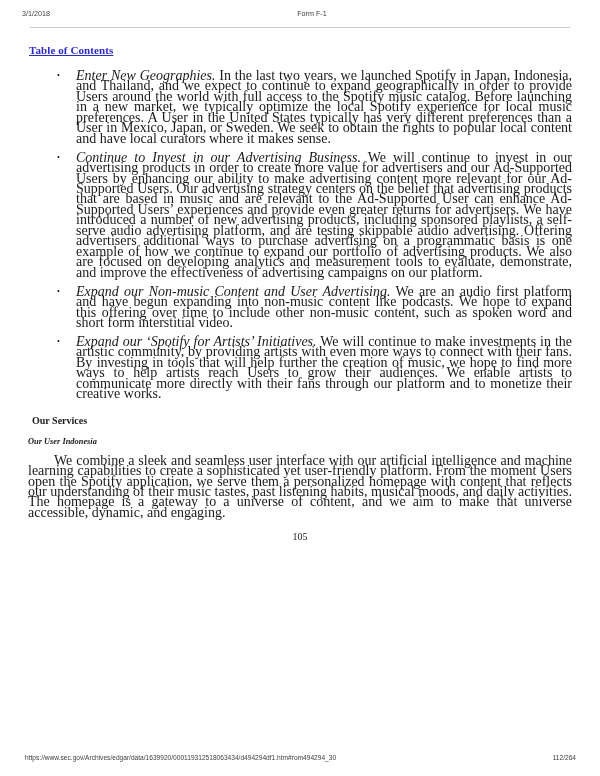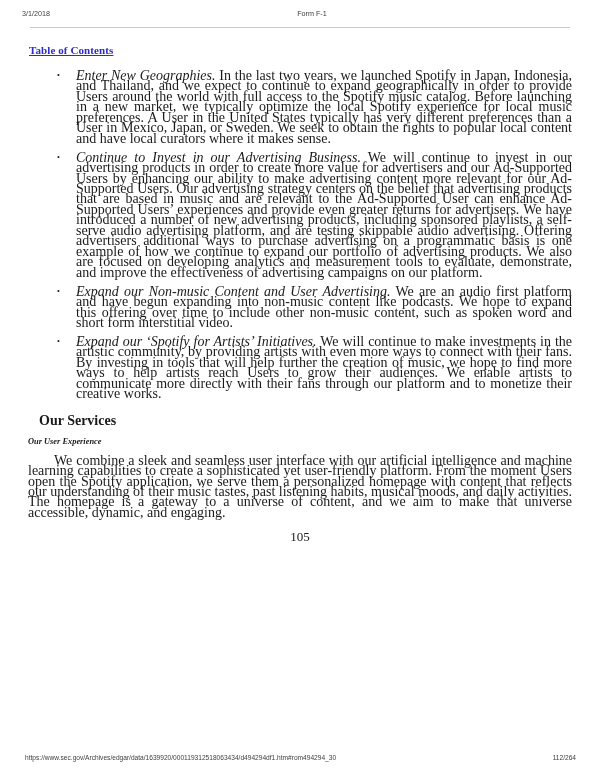--- a/index.html
+++ b/index.html
@@ -102,44 +102,44 @@
     text-align: justify;
     margin: 0;
     color: #1a1a1a;
   }
   .lead-italic {
     font-style: italic;
   }
 
   
   h2.sec-head {
-    font-size: 14px;
+    font-size: 10px;
     font-weight: bold;
-    margin: 15px 0 0 11px;
+    margin: 15px 0 0 4px;
     line-height: 11px;
   }
   h3.sub-head {
     font-size: 8.4px;
     font-weight: bold;
     font-style: italic;
     margin: 10px 0 0 0;
     line-height: 11px;
   }
   p.body-para {
     font-size: 14px;
     line-height: 10.45px;
     text-align: justify;
     margin: 9px 0 0 0;
     text-indent: 26px;
   }
 
   .page-number {
     margin-top: 14px;
     text-align: center;
-    font-size: 13px;
+    font-size: 10px;
     line-height: 10px;
   }
 
   
   .print-footer {
     position: absolute;
     bottom: 10px;
     left: 0;
     width: 600px;
     height: 12px;
@@ -190,21 +190,21 @@
         <span class="bullet-dot">•</span>
         <p class="para"><span class="lead-italic">Expand our Non-music Content and User Advertising.</span><span> We are an audio first platform and have begun expanding into non-music content like podcasts. We hope to expand this offering over time to include other non-music content, such as spoken word and short form interstitial video.</span></p>
       </li>
       <li>
         <span class="bullet-dot">•</span>
         <p class="para"><span class="lead-italic">Expand our ‘Spotify for Artists’ Initiatives.</span><span> We will continue to make investments in the artistic community, by providing artists with even more ways to connect with their fans. By investing in tools that will help further the creation of music, we hope to find more ways to help artists reach Users to grow their audiences. We enable artists to communicate more directly with their fans through our platform and to monetize their creative works.</span></p>
       </li>
     </ul>
 
     <h2 class="sec-head">Our Services</h2>
-    <h3 class="sub-head">Our User Experience</h3>
+    <h3 class="sub-head">Our User Indonesia</h3>
     <p class="body-para">We combine a sleek and seamless user interface with our artificial intelligence and machine learning capabilities to create a sophisticated yet user-friendly platform. From the moment Users open the Spotify application, we serve them a personalized homepage with content that reflects our understanding of their music tastes, past listening habits, musical moods, and daily activities. The homepage is a gateway to a universe of content, and we aim to make that universe accessible, dynamic, and engaging.</p>
 
     <div class="page-number">105</div>
   </div>
 </div>
 
 <div class="print-footer">
   <span class="pf-url">https://www.sec.gov/Archives/edgar/data/1639920/000119312518063434/d494294df1.htm#rom494294_30</span>
   <span class="pf-pages">112/264</span>
 </div>

